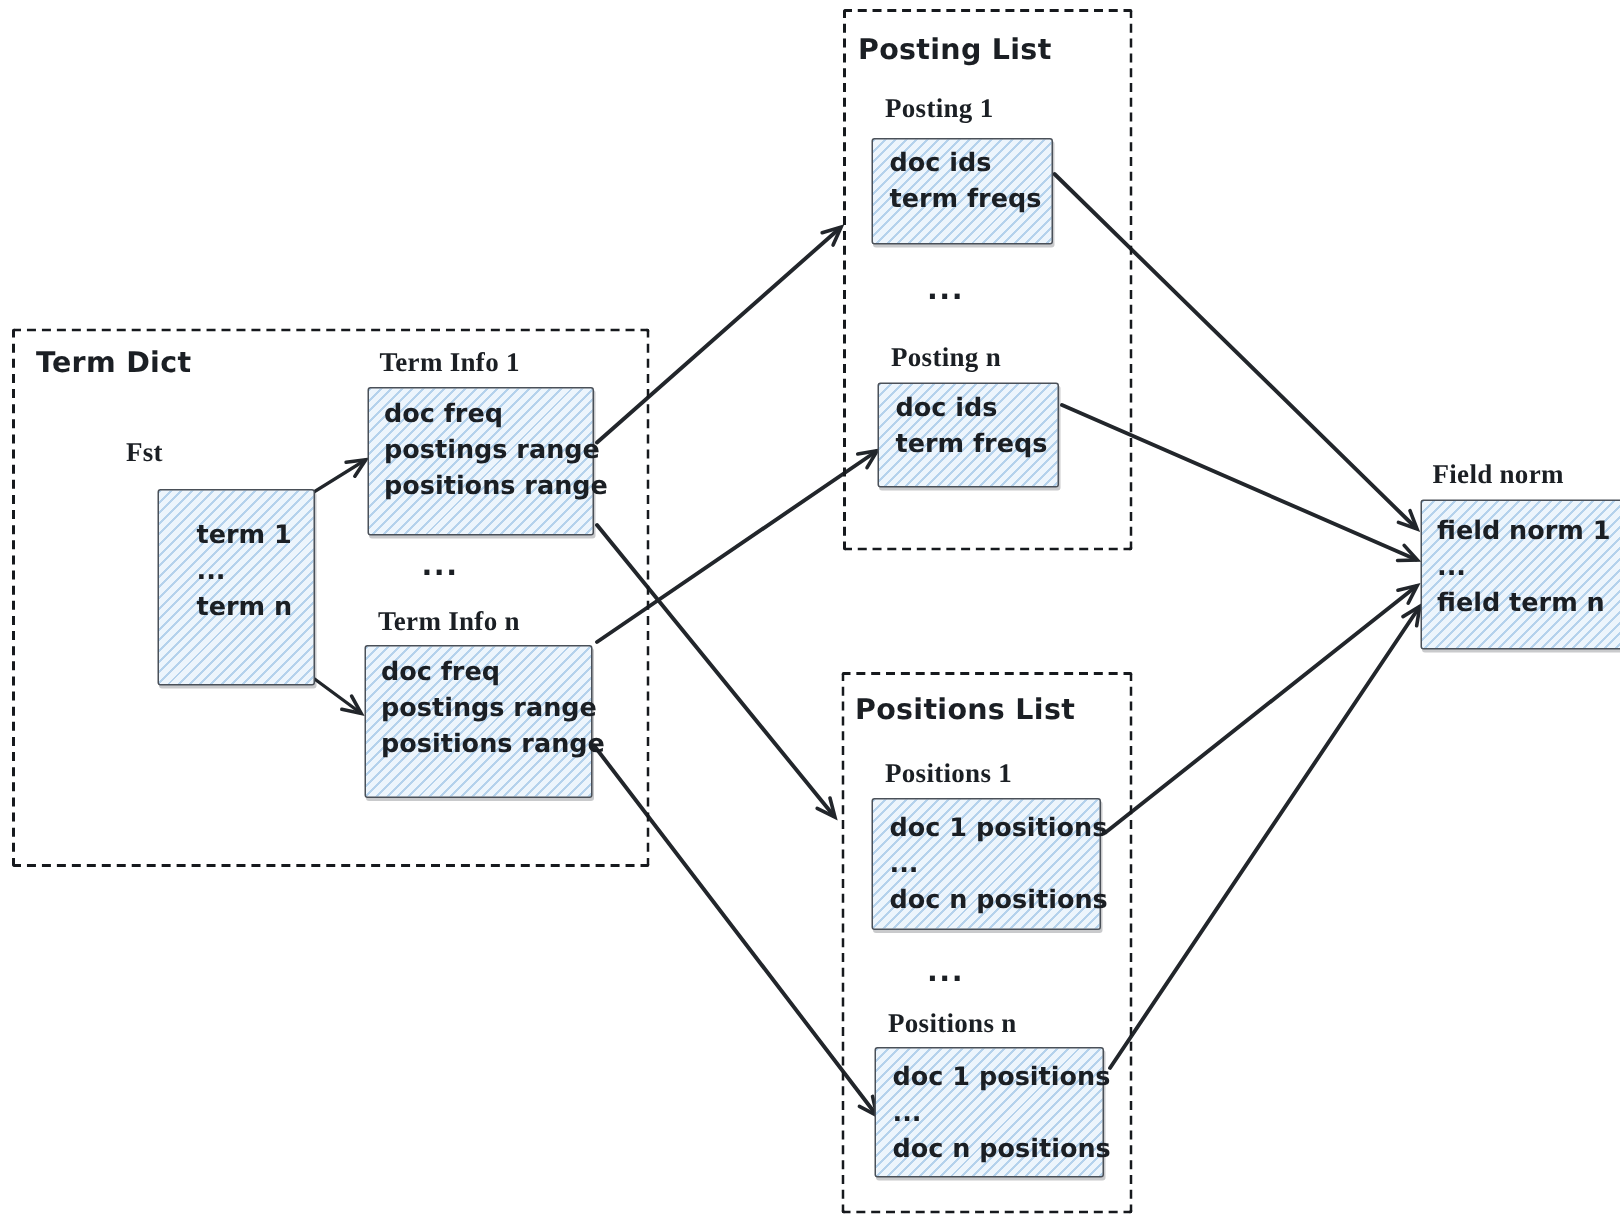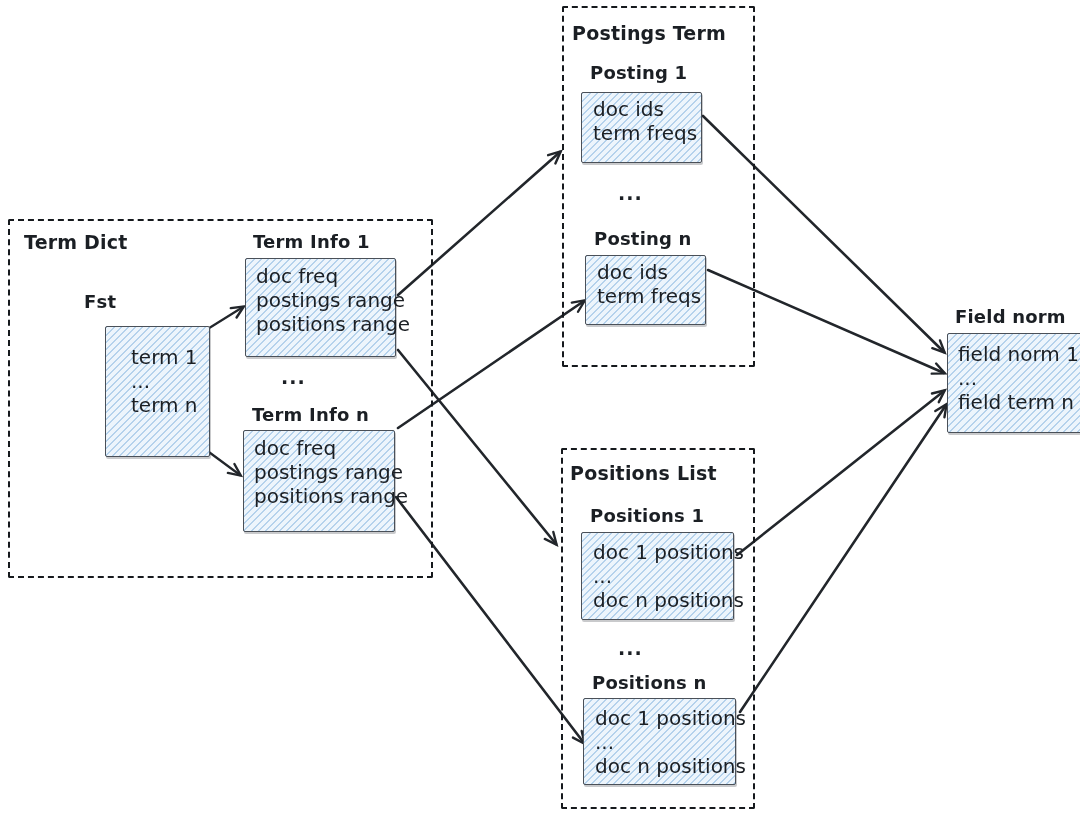--- a/index.html
+++ b/index.html
@@ -10,33 +10,33 @@
   .arrows{position:absolute;left:0;top:0;width:1080px;height:815px;pointer-events:none;}
   .edge{stroke:#22262b;stroke-width:2.6;fill:none;stroke-linecap:round;}
   .edge.thin{stroke-width:2.2;}
   .dashed{
     position:absolute;border:2.2px dashed #16191d;border-radius:2px;background:transparent;
   }
   .group-title{
     position:absolute;font-size:19px;font-weight:600;letter-spacing:.2px;white-space:nowrap;
   }
   .node-label{
-    position:absolute;font-size:18px;font-weight:600;letter-spacing:.2px;white-space:nowrap;
+    position:absolute;font-size:18px;font-weight:600;letter-spacing:.2px;white-space:nowrap;font-family:Liberation Serif, serif;
   }
   .node{
     position:absolute;box-sizing:border-box;
     border:1.7px solid #4a5058;border-radius:2px;
     background-color:#edf5fc;
     background-image:repeating-linear-gradient(135deg,
       rgba(125,175,220,.50) 0px, rgba(125,175,220,.50) 1.4px,
       rgba(237,245,252,0) 1.4px, rgba(237,245,252,0) 5px);
     box-shadow:1px 2px 0 rgba(40,45,50,.25);
   }
   .node .row{
-    font-size:20px;line-height:24px;white-space:nowrap;font-weight:400;
+    font-size:17px;line-height:24px;white-space:nowrap;font-weight:700;
   }
   .ellipsis{
     position:absolute;font-size:19px;font-weight:700;letter-spacing:1px;white-space:nowrap;
   }
   
   .fst-box{padding:18px 0 0 25px;}
   .terminfo-box{padding:5px 14px 0 10px;}
   .posting-box{padding:4px 0 0 11px;}
   .positions-box{padding:7px 0 4px 11px;}
   .fieldnorms-box{padding:8px 0 0 10px;}
@@ -84,21 +84,21 @@
   <div class="ellipsis" style="left:281px;top:366px;">...</div>
 
   <div class="node-label" style="left:252px;top:404px;">Term Info n</div>
   <div class="node terminfo-box" style="left:243px;top:430px;width:152px;height:102px;">
     <div class="row">doc freq</div>
     <div class="row">postings range</div>
     <div class="row">positions range</div>
   </div>
 
   <div class="dashed" style="left:562px;top:6px;width:189px;height:357px;"></div>
-  <div class="group-title" style="left:572px;top:22px;">Postings Term</div>
+  <div class="group-title" style="left:572px;top:22px;">Posting List</div>
 
   <div class="node-label" style="left:590px;top:62px;">Posting 1</div>
   <div class="node posting-box" style="left:581px;top:92px;width:121px;height:71px;">
     <div class="row">doc ids</div>
     <div class="row">term freqs</div>
   </div>
 
   <div class="ellipsis" style="left:618px;top:182px;">...</div>
 
   <div class="node-label" style="left:594px;top:228px;">Posting n</div>

